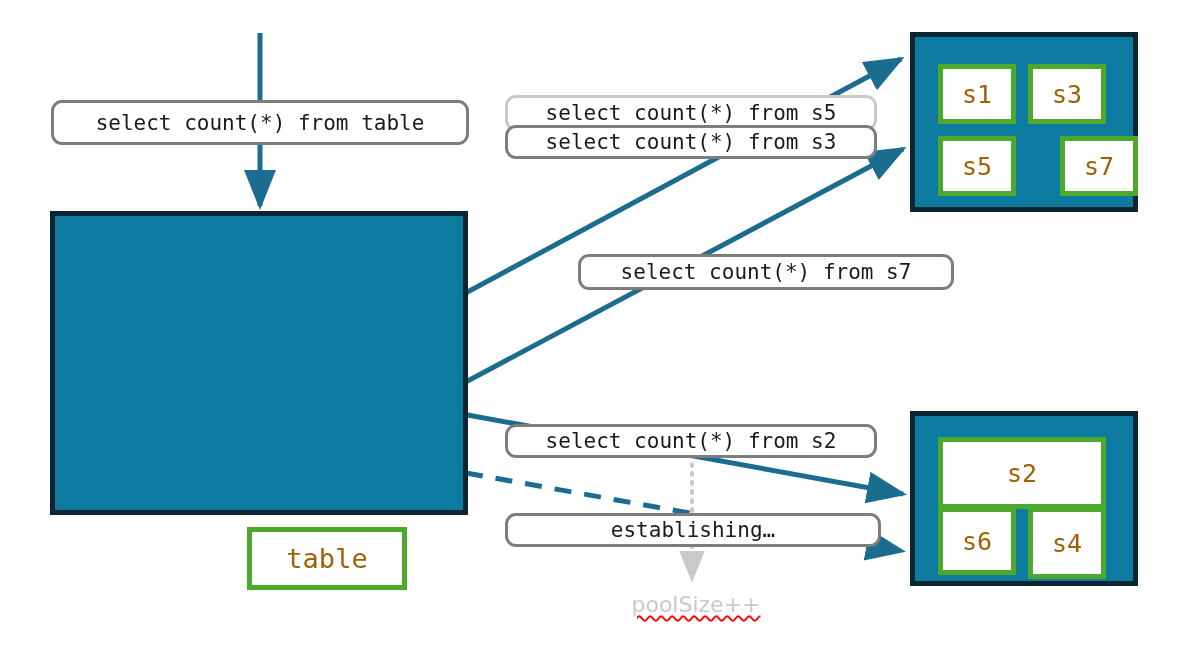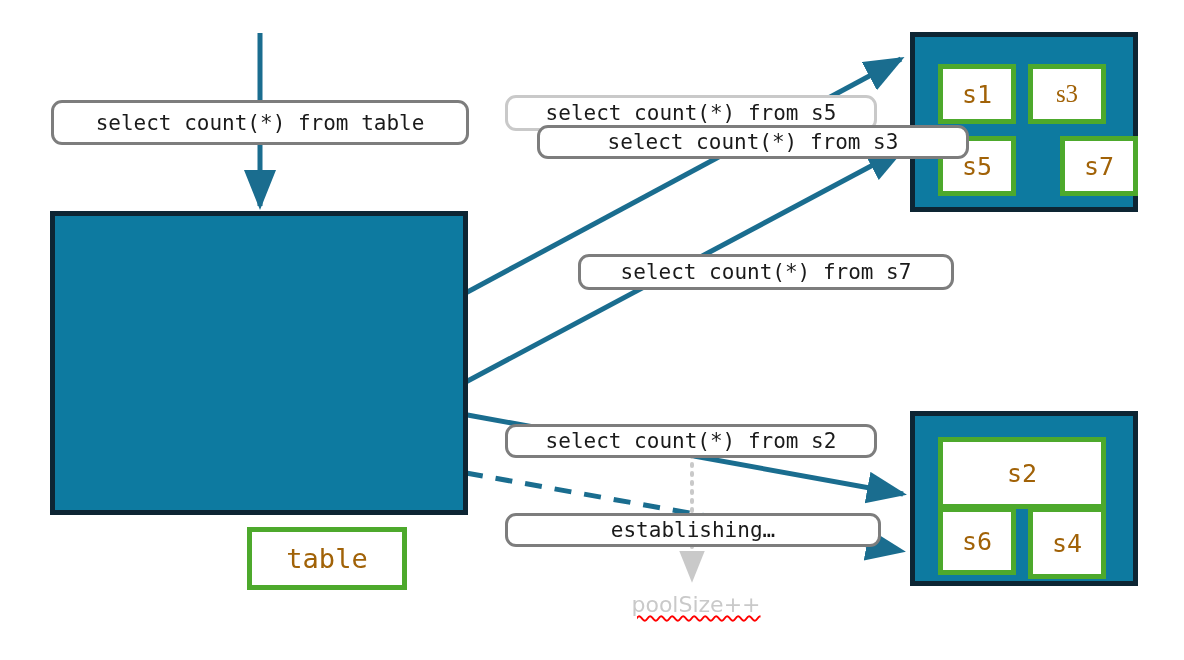--- a/index.html
+++ b/index.html
@@ -53,21 +53,21 @@
     justify-content: center;
     color: #a16207;
     font-family: "DejaVu Sans Mono", "Liberation Mono", monospace;
   }
   .node-table { font-size: 27px; margin-left: 12px; }
   .node-sess  { font-size: 25px; }
 
   #node-table { left: 180px; top: 311px; width: 160px; height: 63px; }
 
   #node-s1 { left: 938px; top: 64px;  width: 78px; height: 60px; }
-  #node-s3 { left: 1028px; top: 64px; width: 78px; height: 60px; font-family: Liberation Serif, serif; }
+  #node-s3 { left: 1028px; top: 64px; width: 78px; height: 60px; }
   #node-s5 { left: 938px; top: 136px; width: 78px; height: 60px; }
   #node-s7 { left: 1060px; top: 136px; width: 78px; height: 60px; }
 
   #node-s2 { left: 938px; top: 437px;  width: 168px; height: 72px; }
   #node-s6 { left: 938px; top: 507px;  width: 78px; height: 68px; }
   #node-s4 { left: 1028px; top: 507px; width: 78px; height: 72px; }
 
   
   .qlabel {
     position: absolute;
@@ -81,21 +81,21 @@
     color: #1a1a1a;
     font-family: "DejaVu Sans Mono", "Liberation Mono", monospace;
     font-size: 21px;
     white-space: nowrap;
     letter-spacing: 0px;
   }
   .qlabel.faded { border-color: #c9c9c9; }
 
   #label-table { left: 51px;  top: 100px; width: 418px; height: 45px; }
   #label-s5    { left: 505px; top: 95px;  width: 372px; height: 36px; z-index: 3; }
-  #label-s3    { left: 505px; top: 125px; width: 432px; height: 34px; z-index: 4; margin-left: 32px; }
+  #label-s3    { left: 505px; top: 125px; width: 372px; height: 34px; z-index: 4; }
   #label-s7    { left: 578px; top: 254px; width: 376px; height: 36px; z-index: 4; }
   #label-s2    { left: 505px; top: 424px; width: 372px; height: 34px; z-index: 4; }
   #label-est   { left: 505px; top: 513px; width: 376px; height: 34px; z-index: 4; }
 
   
   #poolsize {
     position: absolute;
     left: 596px;
     top: 592px;
     width: 200px;

